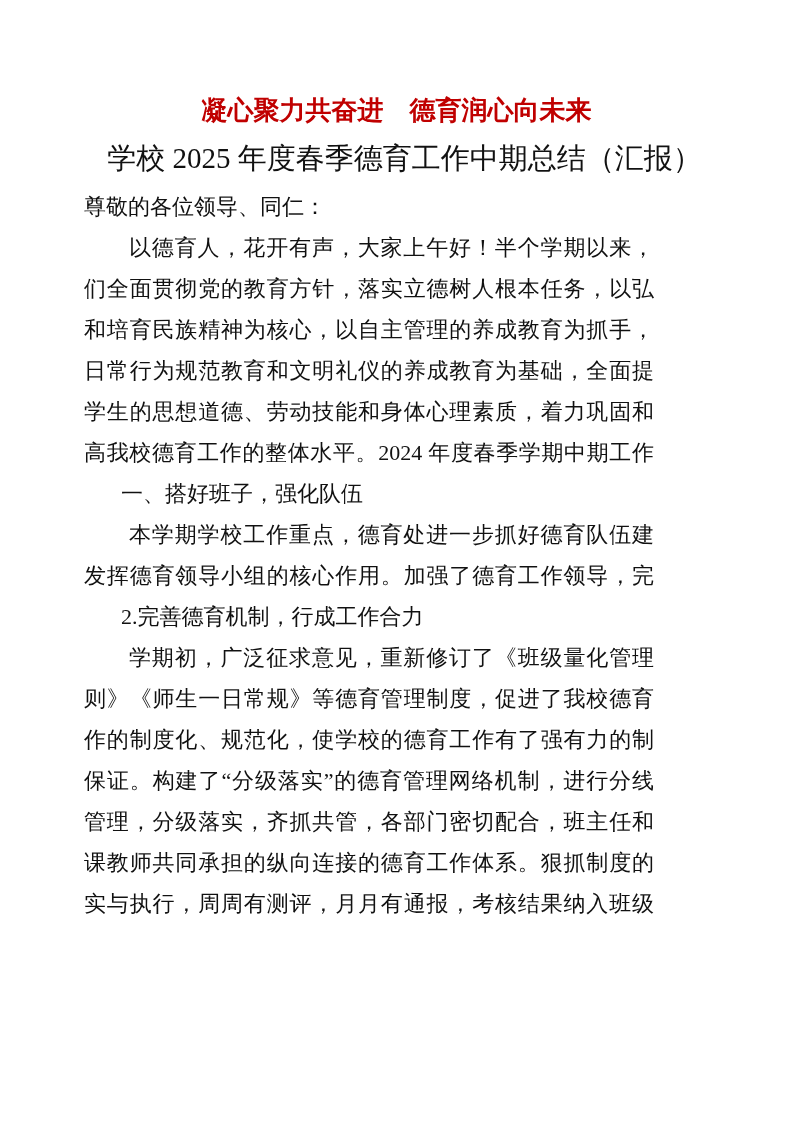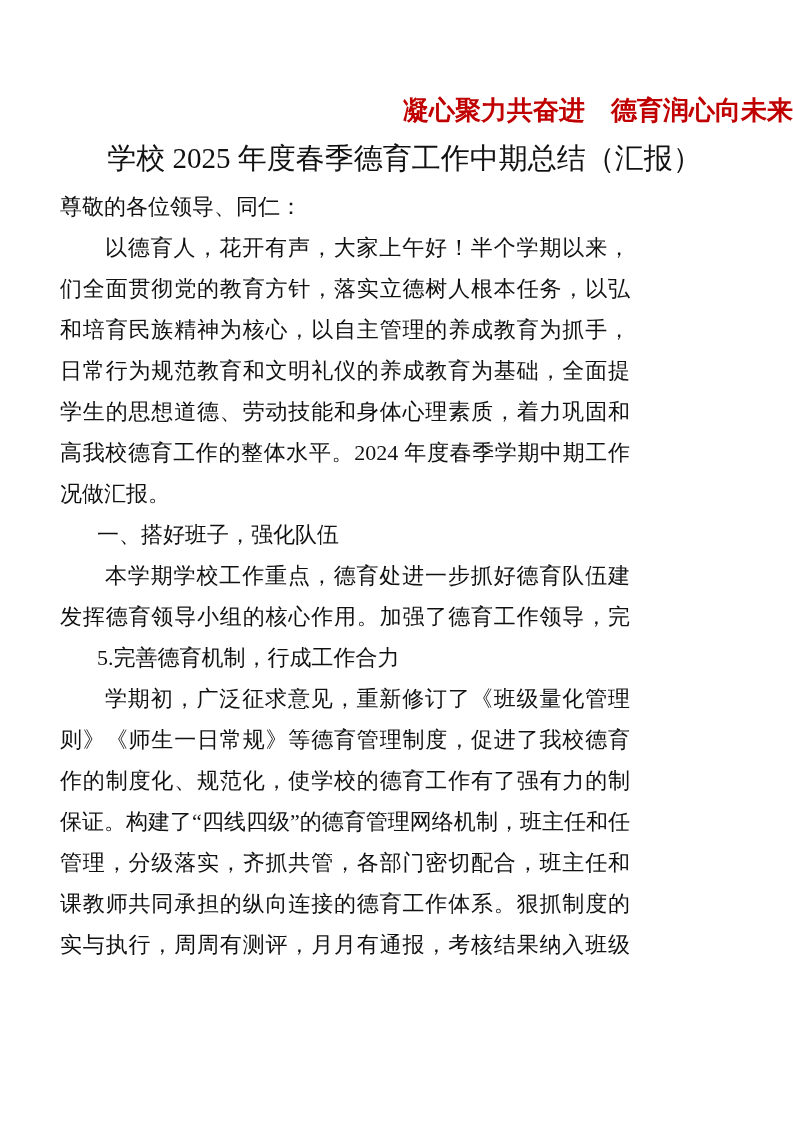--- a/index.html
+++ b/index.html
@@ -6,37 +6,37 @@
   .page{
     position:relative;
     width:793px;height:1122px;
     background:#ffffff;
     overflow:hidden;
     font-family:"Liberation Serif","DejaVu Serif",serif;
     color:#111111;
   }
   .banner{
     padding-top:94px;
-    text-align:right;
+    text-align:center;
     font-size:26px;
     line-height:34px;
     font-weight:bold;
     color:var(--accent,#c00000);
     white-space:nowrap;
   }
   .title{
     margin:4px 0 0 16px;
     text-align:center;
     font-size:29px;
     line-height:52px;
     font-weight:400;
     white-space:nowrap;
   }
   .content{
-    margin-left:60px;
+    margin-left:84px;
     margin-top:2px;
     width:570px;
   }
   .line{
     font-size:22px;
     line-height:41px;
     height:41px;
     overflow:hidden;
     text-align:left;
   }
@@ -55,26 +55,25 @@
   <div class="banner">凝心聚力共奋进　德育润心向未来</div>
   <h1 class="title">学校 2025 年度春季德育工作中期总结（汇报）</h1>
   <div class="content">
       <div class="line plain">尊敬的各位领导、同仁：</div>
       <div class="line first">以德育人，花开有声，大家上午好！半个学期以来，我</div>
       <div class="line just">们全面贯彻党的教育方针，落实立德树人根本任务，以弘扬</div>
       <div class="line just">和培育民族精神为核心，以自主管理的养成教育为抓手，以</div>
       <div class="line just">日常行为规范教育和文明礼仪的养成教育为基础，全面提高</div>
       <div class="line just">学生的思想道德、劳动技能和身体心理素质，着力巩固和提</div>
       <div class="line just">高我校德育工作的整体水平。2024 年度春季学期中期工作情</div>
-      <div class="line plain">况做汇报。</div>
       <div class="line heading">一、搭好班子，强化队伍</div>
       <div class="line first">本学期学校工作重点，德育处进一步抓好德育队伍建设，</div>
       <div class="line just">发挥德育领导小组的核心作用。加强了德育工作领导，完善</div>
-      <div class="line heading">5.完善德育机制，行成工作合力</div>
+      <div class="line heading">2.完善德育机制，行成工作合力</div>
       <div class="line first">学期初，广泛征求意见，重新修订了《班级量化管理细</div>
       <div class="line just">则》《师生一日常规》等德育管理制度，促进了我校德育工</div>
       <div class="line just">作的制度化、规范化，使学校的德育工作有了强有力的制度</div>
-      <div class="line just">保证。构建了“四线四级”的德育管理网络机制，班主任和任</div>
+      <div class="line just">保证。构建了“分级落实”的德育管理网络机制，进行分线</div>
       <div class="line just">管理，分级落实，齐抓共管，各部门密切配合，班主任和任</div>
       <div class="line just">课教师共同承担的纵向连接的德育工作体系。狠抓制度的落</div>
       <div class="line just">实与执行，周周有测评，月月有通报，考核结果纳入班级量</div>
     </div>
 </div>
 
 </body></html>

